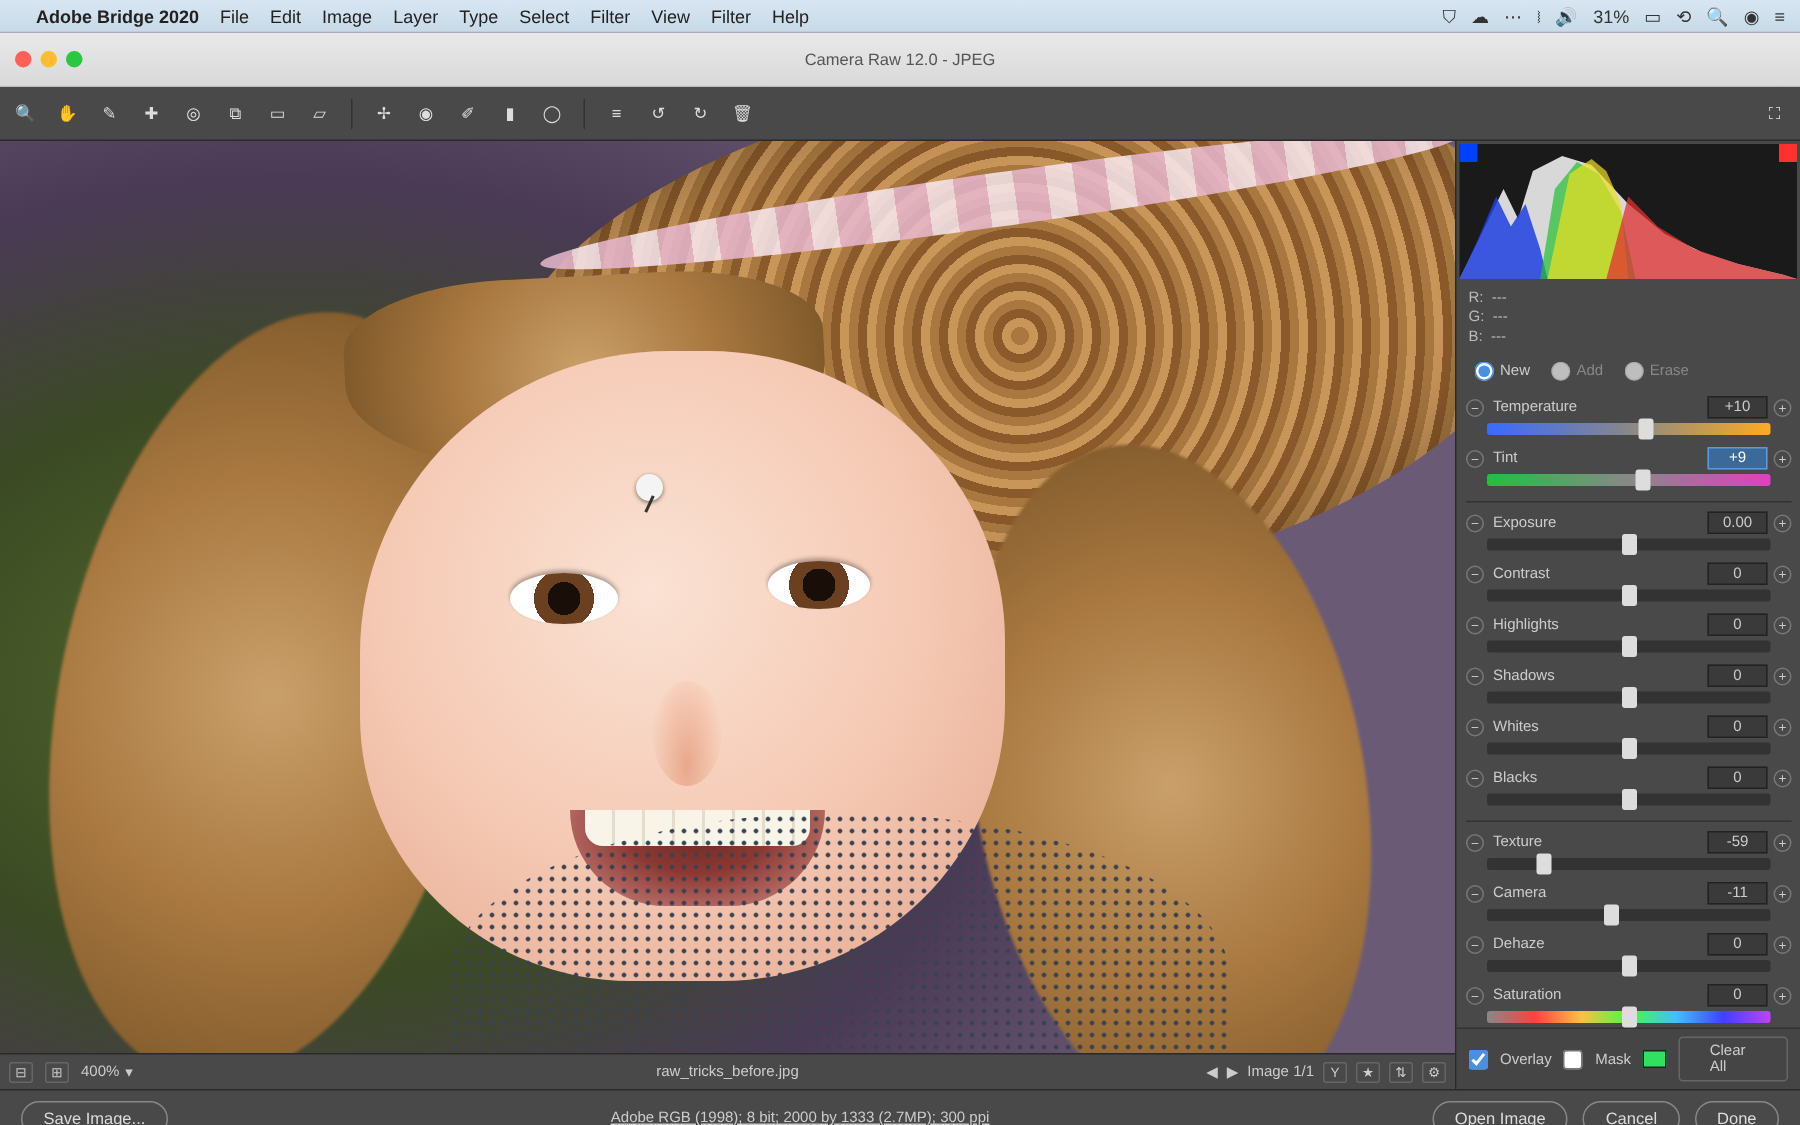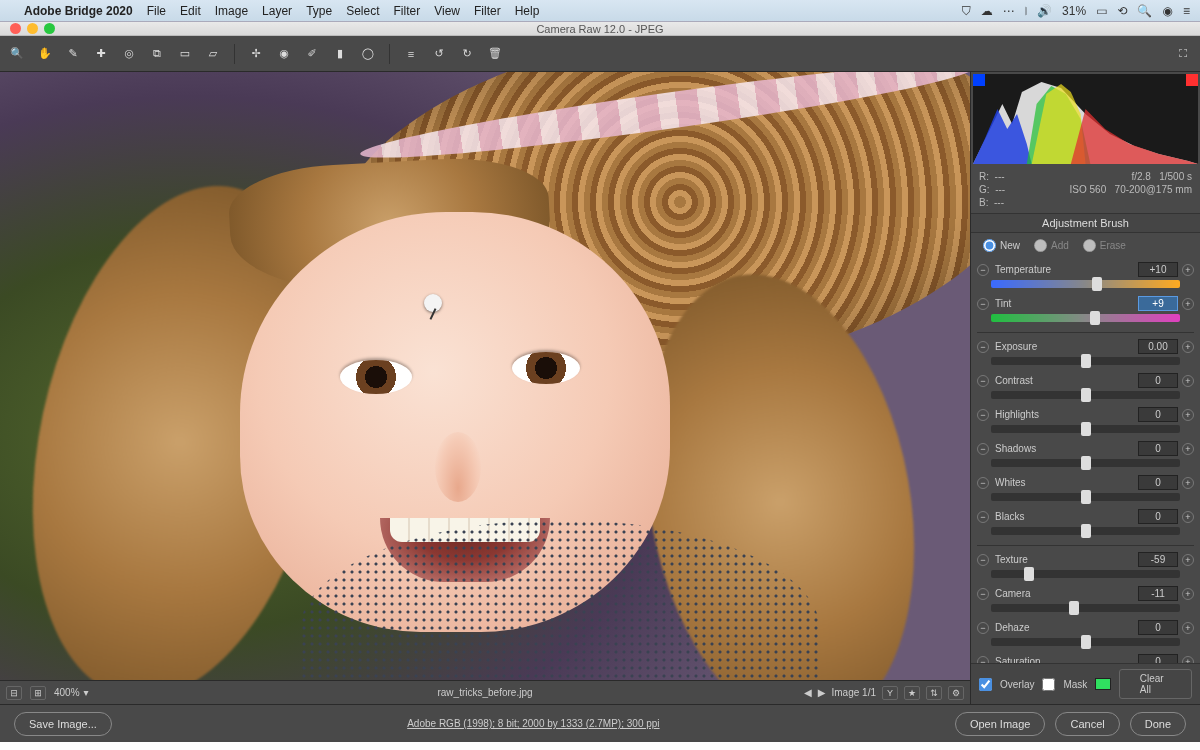--- a/index.html
+++ b/index.html
@@ -2,21 +2,21 @@
 <html><head>
 <meta charset="utf-8">
 <style>
 *{margin:0;padding:0;box-sizing:border-box;font-family:-apple-system,Helvetica,Arial,sans-serif;-webkit-font-smoothing:antialiased}
 body{width:1200px;height:750px;background:#fff;overflow:hidden;font-size:11px;color:#ccc}
 .mac-menubar{height:22px;background:linear-gradient(#d8e6f2,#c8dae8);display:flex;align-items:center;padding:0 10px;color:#222;font-size:12px;gap:14px;border-bottom:1px solid #aab}
 .mac-menubar .apple{font-size:14px}
 .mac-menubar .appname{font-weight:700}
 .mac-menubar .spacer{flex:1}
 .mac-menubar .right{display:flex;gap:10px;align-items:center;color:#333}
-.title-bar{height:14px;background:linear-gradient(#e9e9e9,#d9d9d9);border-bottom:1px solid #bbb;display:flex;align-items:center;position:relative;font-size:11px;color:#555}
+.title-bar{height:36px;background:linear-gradient(#e9e9e9,#d9d9d9);border-bottom:1px solid #bbb;display:flex;align-items:center;position:relative;font-size:11px;color:#555}
 .title-bar .traffic{display:flex;gap:6px;margin-left:10px}
 .title-bar .tl{width:11px;height:11px;border-radius:50%}
 .title-bar .close{background:#ff5f57}
 .title-bar .min{background:#febc2e}
 .title-bar .max{background:#28c840}
 .title-bar .title{position:absolute;left:50%;transform:translateX(-50%)}
 .app{height:706px;background:#383838;display:flex;flex-direction:column}
 .toolbar{height:36px;background:#494949;border-bottom:1px solid #2a2a2a;display:flex;align-items:center;padding:0 8px;gap:10px}
 .toolbar .tool{width:18px;height:18px;display:flex;align-items:center;justify-content:center;color:#ddd;cursor:pointer}
 .toolbar .sep{width:1px;height:20px;background:#333;margin:0 2px}
@@ -198,28 +198,21 @@
           <path d="M60,90 L75,20 L90,10 L100,18 L110,40 L115,90 Z" fill="#f0e020" opacity=".7"></path>
           <path d="M100,90 L115,35 L135,55 L160,70 L190,80 L220,87 L230,90 Z" fill="#e03030" opacity=".75"></path>
         </svg>
       </div>
       <div class="info">
         <div class="rgb">
           R:&nbsp;&nbsp;<span>---</span><br>
           G:&nbsp;&nbsp;<span>---</span><br>
           B:&nbsp;&nbsp;<span>---</span>
         </div>
-        <div class="exif">
-          <span>f/2.8</span>&nbsp;&nbsp;
-          <span>1/500 s</span><br>
-          <span>ISO 560</span>&nbsp;&nbsp;
-          <span>70-200@175 mm</span>
-        </div>
-      </div>
-      <div class="panel-head">Adjustment Brush</div>
+      </div>
       <div class="mode-row">
         <label>
             <input type="radio" checked="" style="">
             <span>New</span>
           </label>
         <label style="color:#888">
             <input type="radio" disabled="" style="">
             <span>Add</span>
           </label>
         <label style="color:#888">

